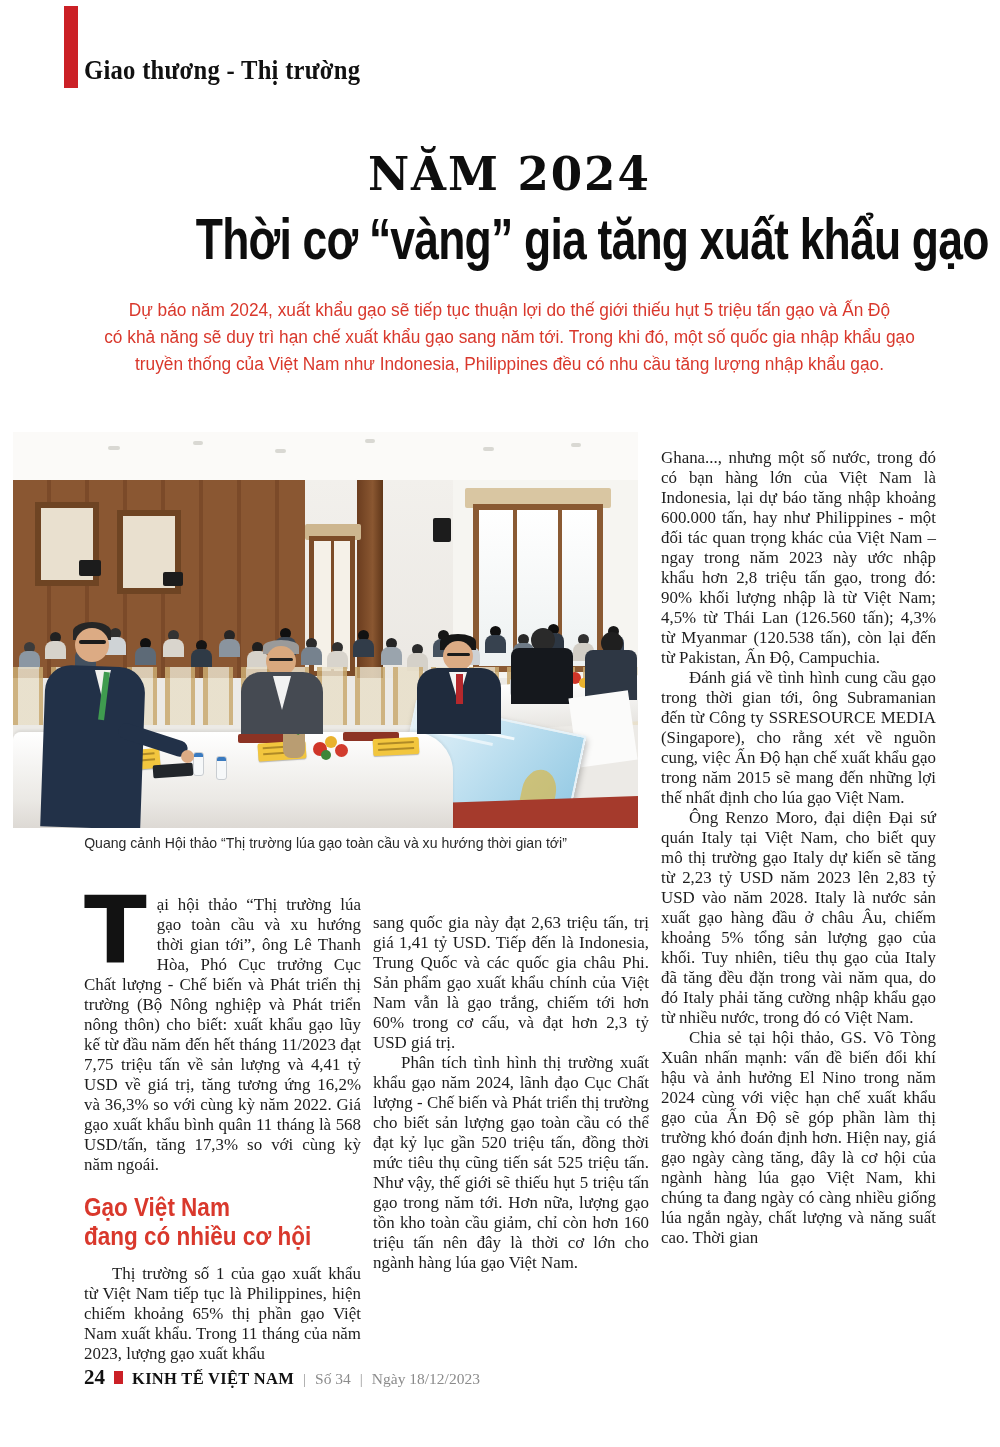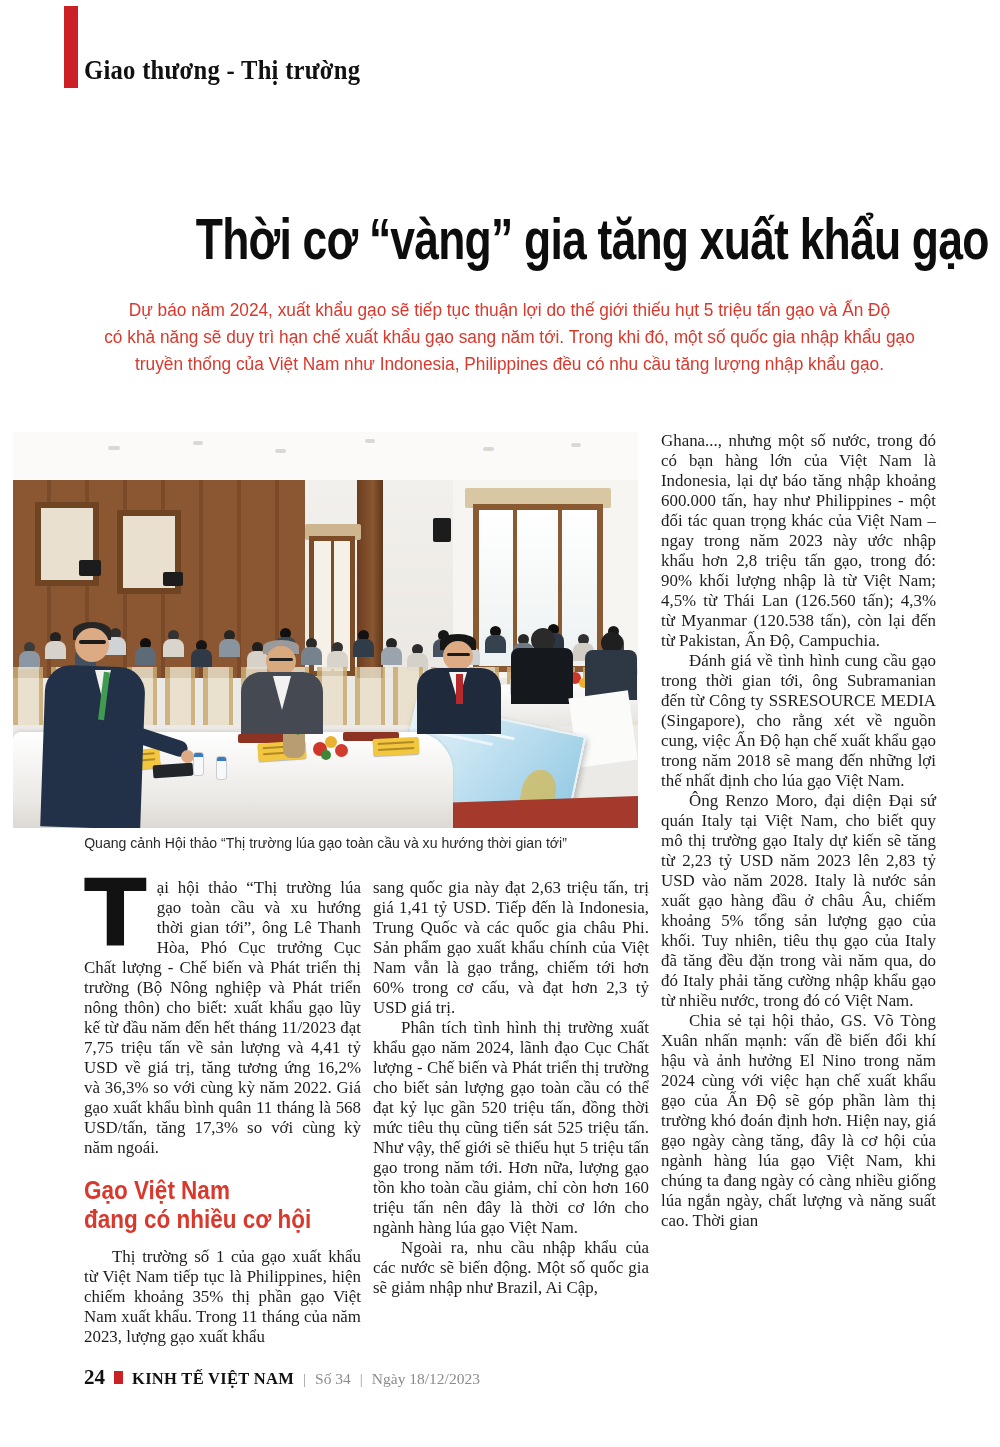--- a/index.html
+++ b/index.html
@@ -25,25 +25,25 @@
       align-items:center;justify-content:center;}
   .byline-name{font-family:"Liberation Sans",sans-serif;font-weight:700;font-size:17px;
       letter-spacing:.3px;color:#141414;}
 
   
   .photo{left:13px;top:432px;width:625px;height:396px;background:#eceae6;overflow:hidden;}
   .caption{left:13px;top:835px;width:625px;text-align:center;color:#2b2b2b;
       font-family:"Liberation Sans",sans-serif;font-size:14.5px;transform:scaleX(.97);}
 
   
-  .col{position:absolute;text-align:justify;font-size:16.9px;line-height:20px;color:#1d1d1d;}
+  .col{position:absolute;text-align:justify;font-size:16.9px;line-height:20px;color:#1d1d1d;margin-top:17px;}
   .col p{margin:0;}
   .col p.ind{text-indent:28px;}
   .col1{left:84px;top:878px;width:277px;}
-  .col2{left:373px;top:878px;width:276px;}
+  .col2{left:373px;top:896px;width:276px;}
   .col3{left:661px;top:431px;width:275px;}
   .dropcap{float:left;font-family:"DejaVu Sans",sans-serif;font-weight:700;font-size:92px;
       line-height:66px;margin:3px 10px 0 0;color:#121212;}
   .crosshead{font-family:"Liberation Sans",sans-serif;font-weight:700;font-size:25px;
       line-height:29px;color:#D9382C;margin:18px 0 13px 0;transform:scaleX(.9);
       transform-origin:left;text-align:left;}
 
   
   .footer{left:84px;top:1365px;display:flex;align-items:baseline;gap:9px;
       font-family:"Liberation Serif",serif;}
@@ -91,20 +91,23 @@
   .carpet{left:380px;top:368px;width:260px;height:34px;background:#a53a2c;transform:rotate(-2deg);}
 </style>
 </head>
 <body>
 
 <div class="page">
 
   <div class="abs red-bar"></div>
   <div class="abs section-label">Giao thương - Thị trường</div>
 
+  <div class="abs kicker-wrap">
+    <span class="kicker">NĂM 2024</span>
+  </div>
   <div class="abs headline-wrap">
     <span class="headline">Thời cơ “vàng” gia tăng xuất khẩu gạo</span>
   </div>
 
   <div class="abs lede">
     <div>Dự báo năm 2024, xuất khẩu gạo sẽ tiếp tục thuận lợi do thế giới thiếu hụt 5 triệu tấn gạo và Ấn Độ</div>
     <div>có khả năng sẽ duy trì hạn chế xuất khẩu gạo sang năm tới. Trong khi đó, một số quốc gia nhập khẩu gạo</div>
     <div>truyền thống của Việt Nam như Indonesia, Philippines đều có nhu cầu tăng lượng nhập khẩu gạo.</div>
   </div>
 
@@ -321,32 +324,31 @@
   </div>
 
   <div class="abs caption">Quang cảnh Hội thảo “Thị trường lúa gạo toàn cầu và xu hướng thời gian tới”</div>
 
   <div class="col col1">
     <p><span class="dropcap">T</span><span>ại hội thảo “Thị trường lúa gạo toàn cầu và xu hướng thời gian tới”, ông Lê Thanh Hòa, Phó Cục trưởng Cục Chất lượng - Chế biến và Phát triển thị trường (Bộ Nông nghiệp và Phát triển nông thôn) cho biết: xuất khẩu gạo lũy kế từ đầu năm đến hết tháng 11/2023 đạt 7,75 triệu tấn về sản lượng và 4,41 tỷ USD về giá trị, tăng tương ứng 16,2% và 36,3% so với cùng kỳ năm 2022. Giá gạo xuất khẩu bình quân 11 tháng là 568 USD/tấn, tăng 17,3% so với cùng kỳ năm ngoái.</span></p>
     <div class="crosshead">
       <div>Gạo Việt Nam</div>
       <div>đang có nhiều cơ hội</div>
     </div>
-    <p class="ind">Thị trường số 1 của gạo xuất khẩu từ Việt Nam tiếp tục là Philippines, hiện chiếm khoảng 35% thị phần gạo Việt Nam xuất khẩu. Trong 11 tháng của năm 2023, lượng gạo xuất khẩu</p>
+    <p class="ind">Thị trường số 1 của gạo xuất khẩu từ Việt Nam tiếp tục là Philippines, hiện chiếm khoảng 65% thị phần gạo Việt Nam xuất khẩu. Trong 11 tháng của năm 2023, lượng gạo xuất khẩu</p>
   </div>
 
   <div class="col col2">
     <p>sang quốc gia này đạt 2,63 triệu tấn, trị giá 1,41 tỷ USD. Tiếp đến là Indonesia, Trung Quốc và các quốc gia châu Phi. Sản phẩm gạo xuất khẩu chính của Việt Nam vẫn là gạo trắng, chiếm tới hơn 60% trong cơ cấu, và đạt hơn 2,3 tỷ USD giá trị.</p>
     <p class="ind">Phân tích tình hình thị trường xuất khẩu gạo năm 2024, lãnh đạo Cục Chất lượng - Chế biến và Phát triển thị trường cho biết sản lượng gạo toàn cầu có thể đạt kỷ lục gần 520 triệu tấn, đồng thời mức tiêu thụ cũng tiến sát 525 triệu tấn. Như vậy, thế giới sẽ thiếu hụt 5 triệu tấn gạo trong năm tới. Hơn nữa, lượng gạo tồn kho toàn cầu giảm, chỉ còn hơn 160 triệu tấn nên đây là thời cơ lớn cho ngành hàng lúa gạo Việt Nam.</p>
-    <p class="ind">Ngoài ra, nhu cầu nhập khẩu của các nước sẽ biến động. Một số quốc gia sẽ giảm nhập như Brazil, Ai Cập,</p>
   </div>
 
   <div class="col col3">
     <p>Ghana..., nhưng một số nước, trong đó có bạn hàng lớn của Việt Nam là Indonesia, lại dự báo tăng nhập khoảng 600.000 tấn, hay như Philippines - một đối tác quan trọng khác của Việt Nam – ngay trong năm 2023 này ước nhập khẩu hơn 2,8 triệu tấn gạo, trong đó: 90% khối lượng nhập là từ Việt Nam; 4,5% từ Thái Lan (126.560 tấn); 4,3% từ Myanmar (120.538 tấn), còn lại đến từ Pakistan, Ấn Độ, Campuchia.</p>
-    <p class="ind">Đánh giá về tình hình cung cầu gạo trong thời gian tới, ông Subramanian đến từ Công ty SSRESOURCE MEDIA (Singapore), cho rằng xét về nguồn cung, việc Ấn Độ hạn chế xuất khẩu gạo trong năm 2018 sẽ mang đến những lợi thế nhất định cho lúa gạo Việt Nam.</p>
+    <p class="ind">Đánh giá về tình hình cung cầu gạo trong thời gian tới, ông Subramanian đến từ Công ty SSRESOURCE MEDIA (Singapore), cho rằng xét về nguồn cung, việc Ấn Độ hạn chế xuất khẩu gạo trong năm 2015 sẽ mang đến những lợi thế nhất định cho lúa gạo Việt Nam.</p>
     <p class="ind">Ông Renzo Moro, đại diện Đại sứ quán Italy tại Việt Nam, cho biết quy mô thị trường gạo Italy dự kiến sẽ tăng từ 2,23 tỷ USD năm 2023 lên 2,83 tỷ USD vào năm 2028. Italy là nước sản xuất gạo hàng đầu ở châu Âu, chiếm khoảng 5% tổng sản lượng gạo của khối. Tuy nhiên, tiêu thụ gạo của Italy đã tăng đều đặn trong vài năm qua, do đó Italy phải tăng cường nhập khẩu gạo từ nhiều nước, trong đó có Việt Nam.</p>
     <p class="ind">Chia sẻ tại hội thảo, GS. Võ Tòng Xuân nhấn mạnh: vấn đề biến đổi khí hậu và ảnh hưởng El Nino trong năm 2024 cùng với việc hạn chế xuất khẩu gạo của Ấn Độ sẽ góp phần làm thị trường khó đoán định hơn. Hiện nay, giá gạo ngày càng tăng, đây là cơ hội của ngành hàng lúa gạo Việt Nam, khi chúng ta đang ngày có càng nhiều giống lúa ngắn ngày, chất lượng và năng suất cao. Thời gian</p>
   </div>
 
   <div class="abs footer">
     <span class="pageno">24</span>
     <span class="footer-sq"></span>
     <span class="pubname">KINH TẾ VIỆT NAM</span>
     <span class="fsep">|</span>
     <span class="fgray">Số 34</span>

